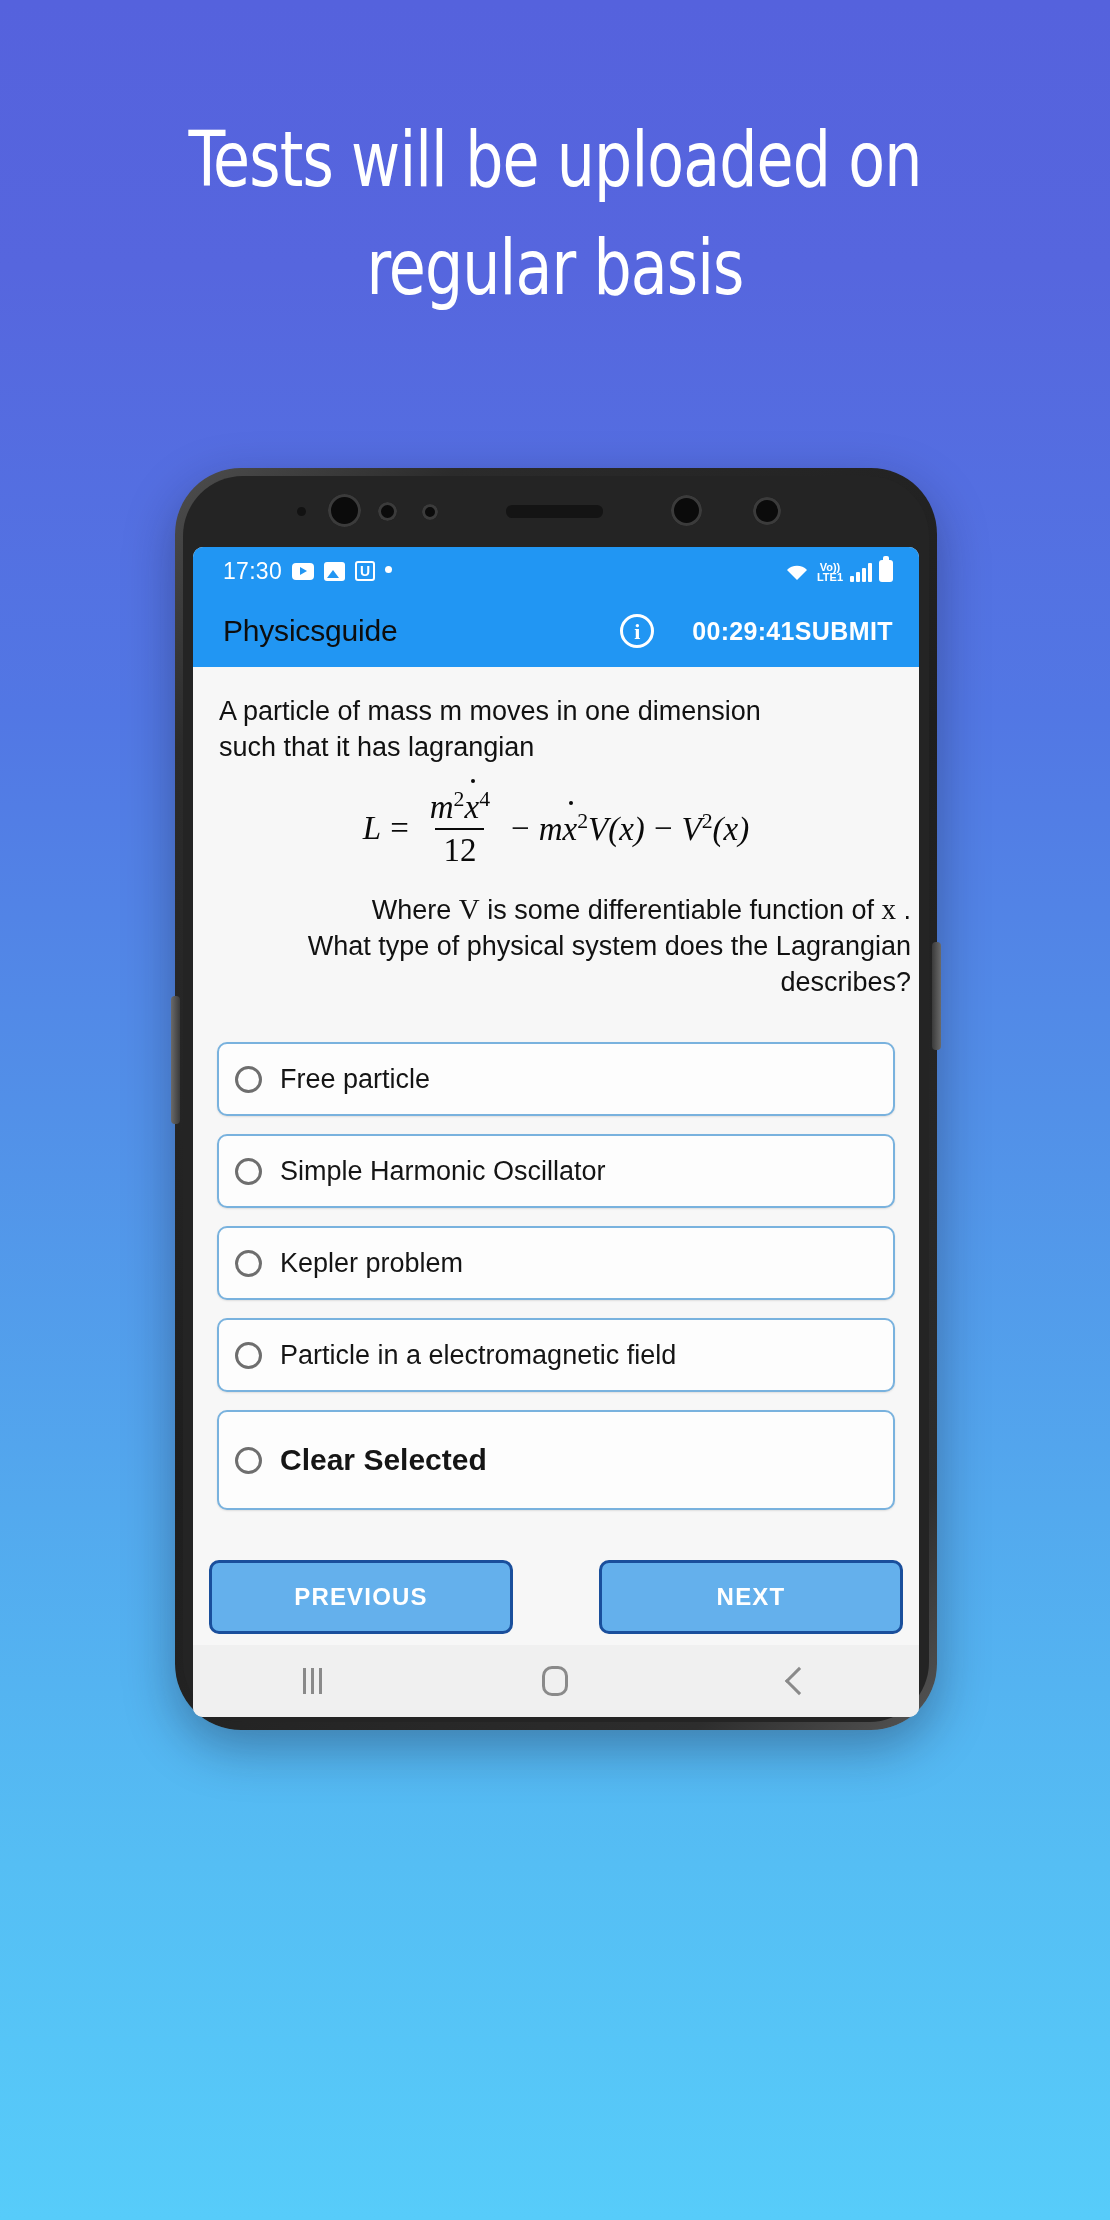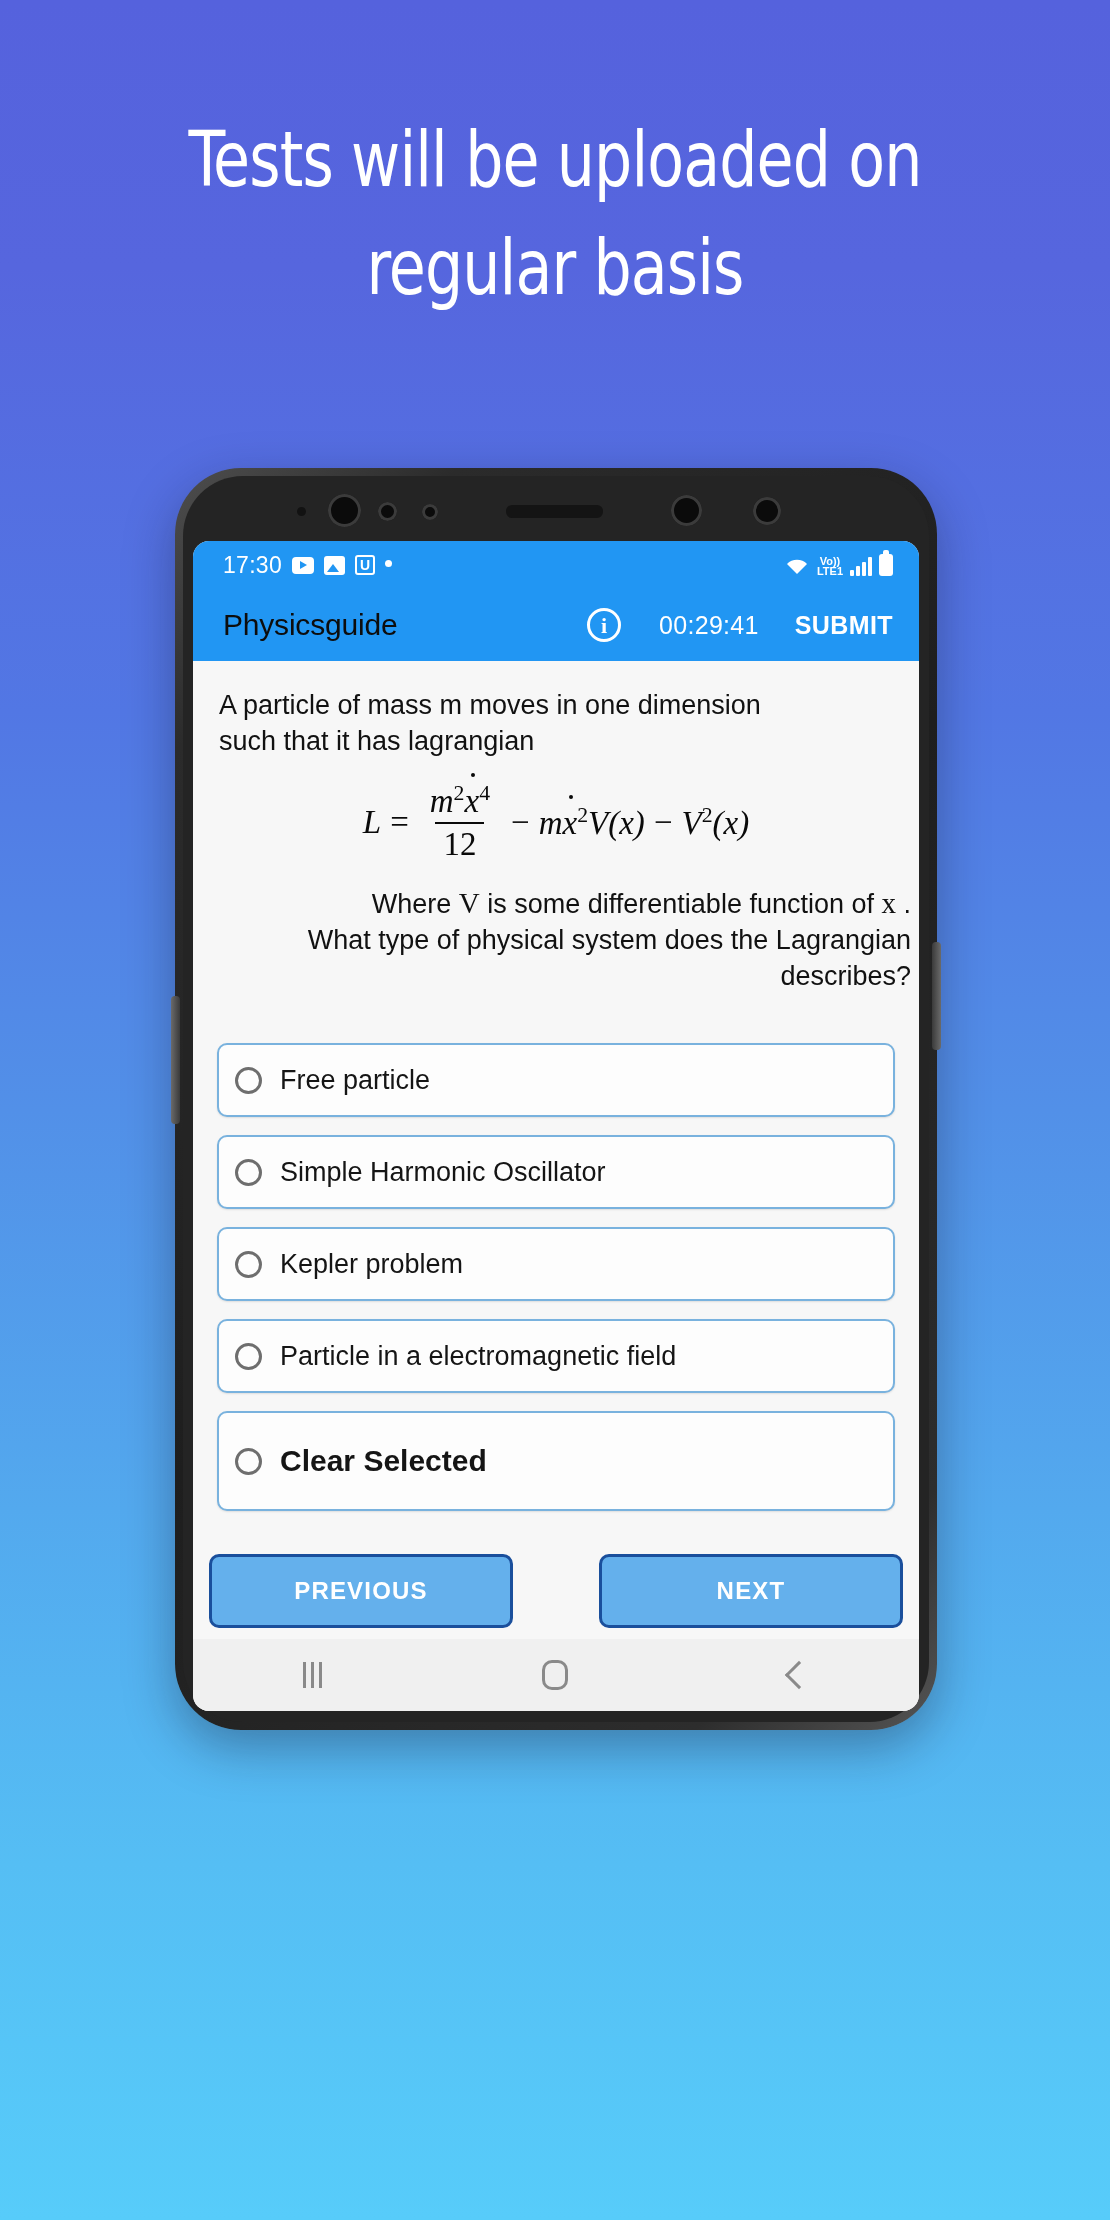--- a/index.html
+++ b/index.html
@@ -92,24 +92,24 @@
   .speaker {
     position: absolute;
     border-radius: 6px;
     background: #141414;
   }
 
   
   .screen {
     position: absolute;
     left: 18px;
-    top: 73px;
+    top: 79px;
     width: 726px;
     height: 1170px;
-    border-radius: 16px;
+    border-radius: 10px;
     overflow: hidden;
     background: #f4f4f4;
   }
 
   
   .statusbar {
     height: 48px;
     background: #2196F3;
     display: flex;
     align-items: center;
@@ -189,23 +189,22 @@
     font-size: 22px;
     font-weight: 700;
     line-height: 29px;
     text-align: center;
     font-family: "Liberation Serif", serif;
     margin-right: 38px;
   }
   .timer {
     color: #ffffff;
     font-size: 25px;
-    font-weight: 400;
+    font-weight: 700;
     letter-spacing: 0.3px;
-    margin-right: 36px;
   }
   .submit-btn {
     color: #ffffff;
     font-size: 25px;
     font-weight: 700;
     letter-spacing: 0.4px;
   }
 
   
   .content {
@@ -251,21 +250,21 @@
   .qtext2 {
     padding: 22px 8px 0 26px;
     font-size: 27px;
     line-height: 36px;
     color: #111111;
     text-align: right;
   }
   .mathvar { font-family: "Liberation Serif", "DejaVu Serif", serif; font-size: 29px; }
 
   
-  .options { margin-top: 33px; padding: 16px 24px; }
+  .options { margin-top: 26px; padding: 16px 24px; }
   .option {
     border: 2px solid #79b2de;
     border-radius: 10px;
     background: #fdfdfd;
     height: 74px;
     display: flex;
     align-items: center;
     padding: 0 16px;
     margin-bottom: 18px;
     box-shadow: 0 1px 2px rgba(0,0,0,0.10);

